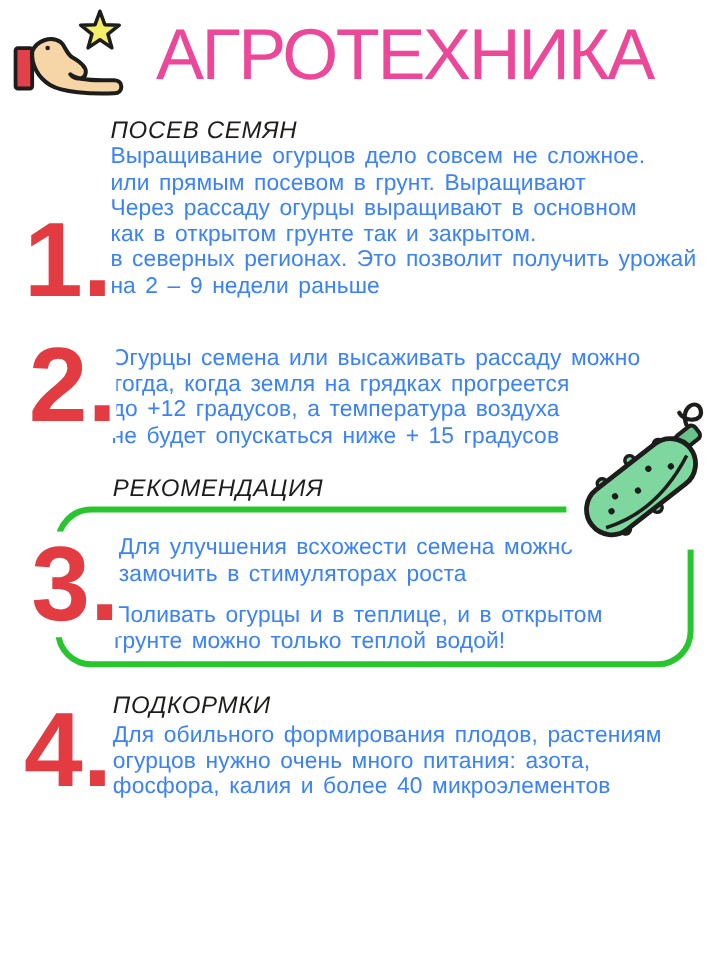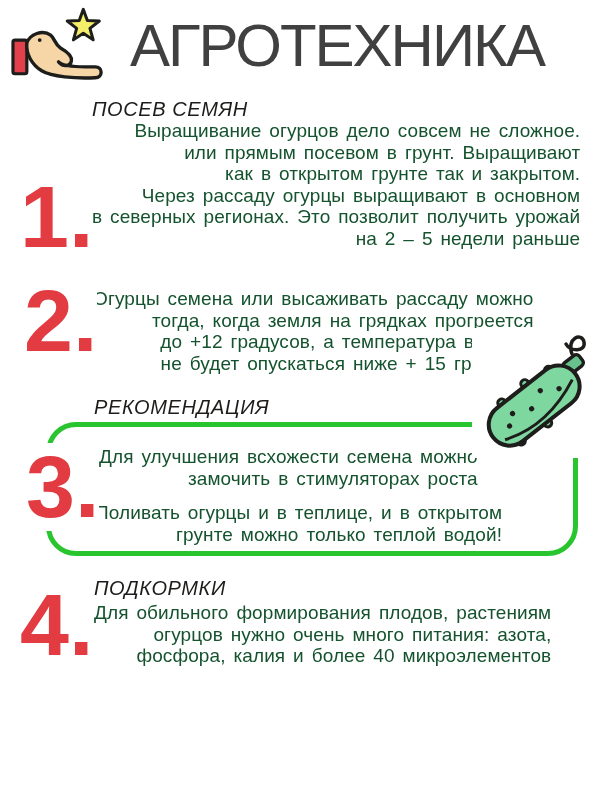--- a/index.html
+++ b/index.html
@@ -2,29 +2,29 @@
 <html><head>
 <meta charset="utf-8">
 <style>
   html,body{margin:0;padding:0;background:#fff;}
   #page{
     position:relative;width:600px;height:800px;background:#ffffff;
     font-family:"Liberation Sans",sans-serif;color:#1d1c1a;overflow:hidden;
   }
   .abs{position:absolute;}
   #title{
-    left:130px;top:16px;font-size:60px;letter-spacing:-2px;color:#404040;
+    left:130px;top:16px;font-size:60px;letter-spacing:-2px;color:#ec4899;
     font-weight:400;line-height:1;white-space:nowrap;
   }
   .sec-heading{
     font-size:20px;letter-spacing:0.6px;color:#1d1c1a;font-weight:400;white-space:nowrap;font-style:italic;
   }
   .body-line{
     font-size:19px;line-height:21.6px;letter-spacing:0.1px;word-spacing:2.5px;
-    white-space:nowrap;color:#14532d;text-align:right;
+    white-space:nowrap;color:#3b82f6;
   }
   .big-num{
     color:#e23b41;font-size:88px;font-weight:700;line-height:1;z-index:3;
     background:#ffffff;white-space:nowrap;
   }
   #rec-box{
     left:46px;top:422px;width:522px;height:124px;
     border:5px solid #29c52f;border-radius:30px;background:#ffffff;z-index:1;
   }
   #cucumber-wrap{left:472px;top:328px;width:130px;height:130px;background:#ffffff;z-index:2;}
@@ -44,24 +44,24 @@
       <circle cx="30" cy="36" r="1.9" fill="#1d1d1b"></circle>
     </svg>
   </div>
 
   <div class="abs" id="title">АГРОТЕХНИКА</div>
 
   <div class="abs sec-heading txt" style="left:92px;top:98px">ПОСЕВ СЕМЯН</div>
   <div class="abs txt" style="left:92px;top:120px">
     <div class="body-line">Выращивание огурцов дело совсем не сложное.</div>
     <div class="body-line">или прямым посевом в грунт. Выращивают</div>
+    <div class="body-line">Через рассаду огурцы выращивают в основном</div>
     <div class="body-line">как в открытом грунте так и закрытом.</div>
-    <div class="body-line">Через рассаду огурцы выращивают в основном</div>
     <div class="body-line">в северных регионах. Это позволит получить урожай</div>
-    <div class="body-line">на 2 – 5 недели раньше</div>
+    <div class="body-line">на 2 – 9 недели раньше</div>
   </div>
   <div class="abs big-num" style="left:20px;top:173px">1.</div>
 
   <div class="abs txt" style="left:93px;top:288px">
     <div class="body-line">Огурцы семена или высаживать рассаду можно</div>
     <div class="body-line">тогда, когда земля на грядках прогреется</div>
     <div class="body-line">до +12 градусов, а температура воздуха</div>
     <div class="body-line">не будет опускаться ниже + 15 градусов</div>
   </div>
   <div class="abs big-num" style="left:24px;top:277px">2.</div>

